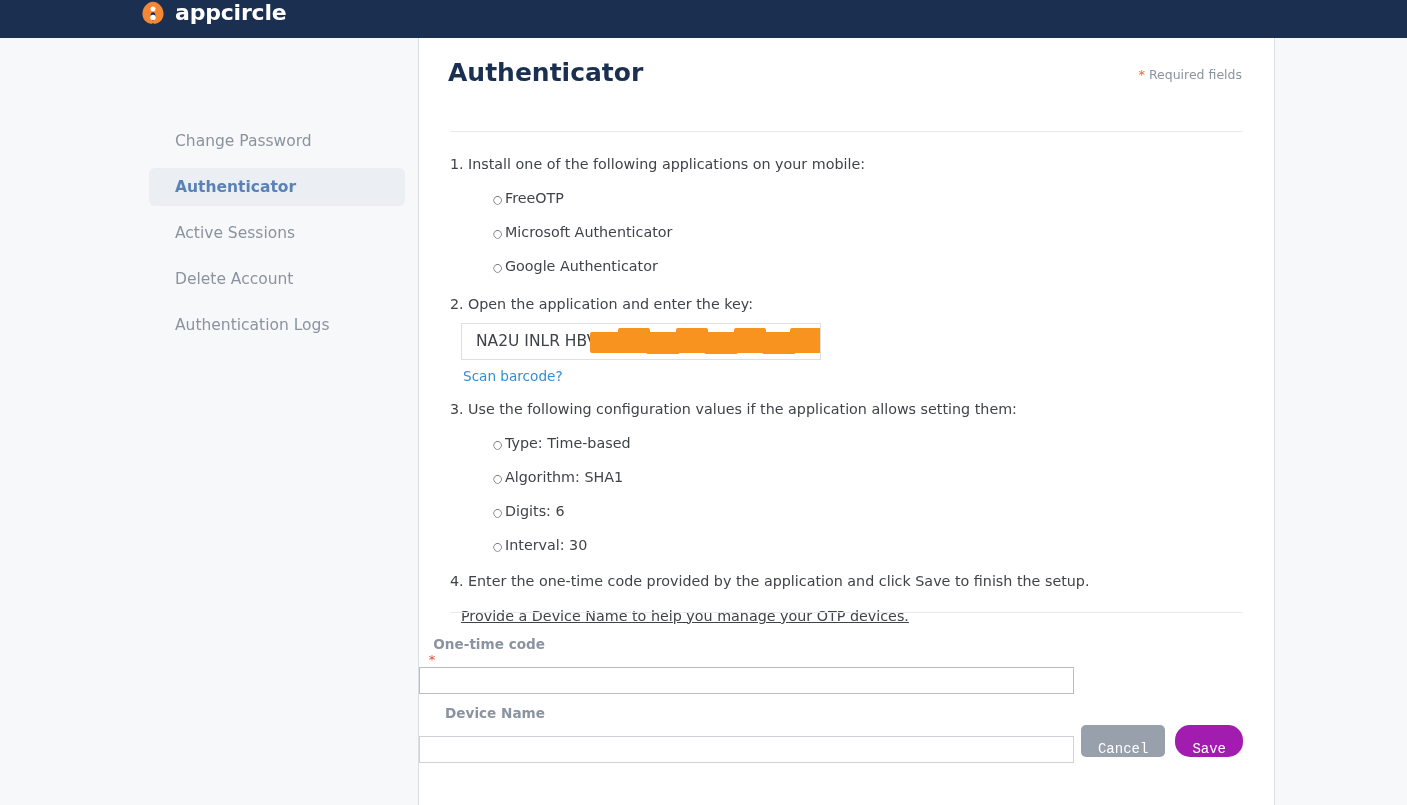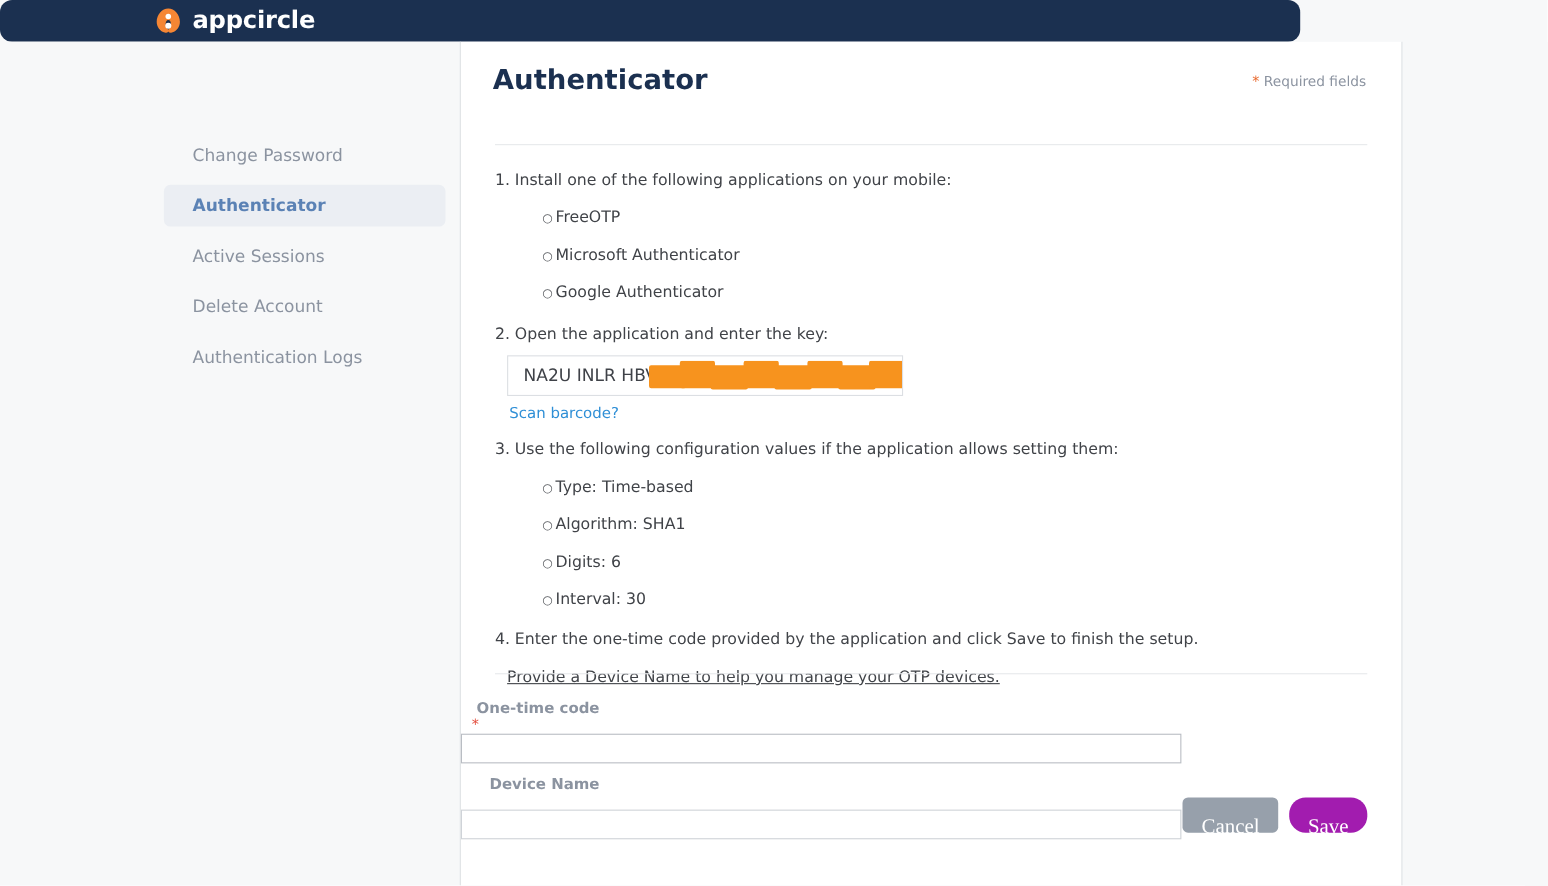--- a/index.html
+++ b/index.html
@@ -15,25 +15,24 @@
     position: relative;
     width: 1407px;
     height: 805px;
     background: #f7f8f9;
   }
 
   
   .header {
     position: absolute;
     top: 0; left: 0;
-    width: 1182px; height: 38px;
+    width: 1407px; height: 38px;
     background: #1b3050;
     display: flex;
-    align-items: center;
-    border-radius: 11px;
+    align-items: flex-start;
   }
   .logo-wrap {
     display: flex;
     align-items: center;
     margin-left: 140px;
     gap: 9px;
   }
   .logo-mark { width: 26px; height: 26px; display: block; }
   .logo-text {
     color: #ffffff;
@@ -259,25 +258,25 @@
     width: 856px;
     display: flex;
     justify-content: flex-end;
     padding-right: 32px;
     gap: 10px;
   }
   .btn {
     border: none;
     border-radius: 5px;
     color: #ffffff;
-    font-size: 19px;
+    font-size: 14px;
     height: 31px;
     padding: 16px 17px;
     cursor: pointer;
-    font-family: Liberation Serif, serif;
+    font-family: Liberation Mono, monospace;
   }
   .btn-cancel { background: #97a0ab; }
   .btn-save { background: #a21caf; border-radius: 15px; }
 </style>
 </head>
 <body>
 
 <div id="app">
 
   <div class="header">

